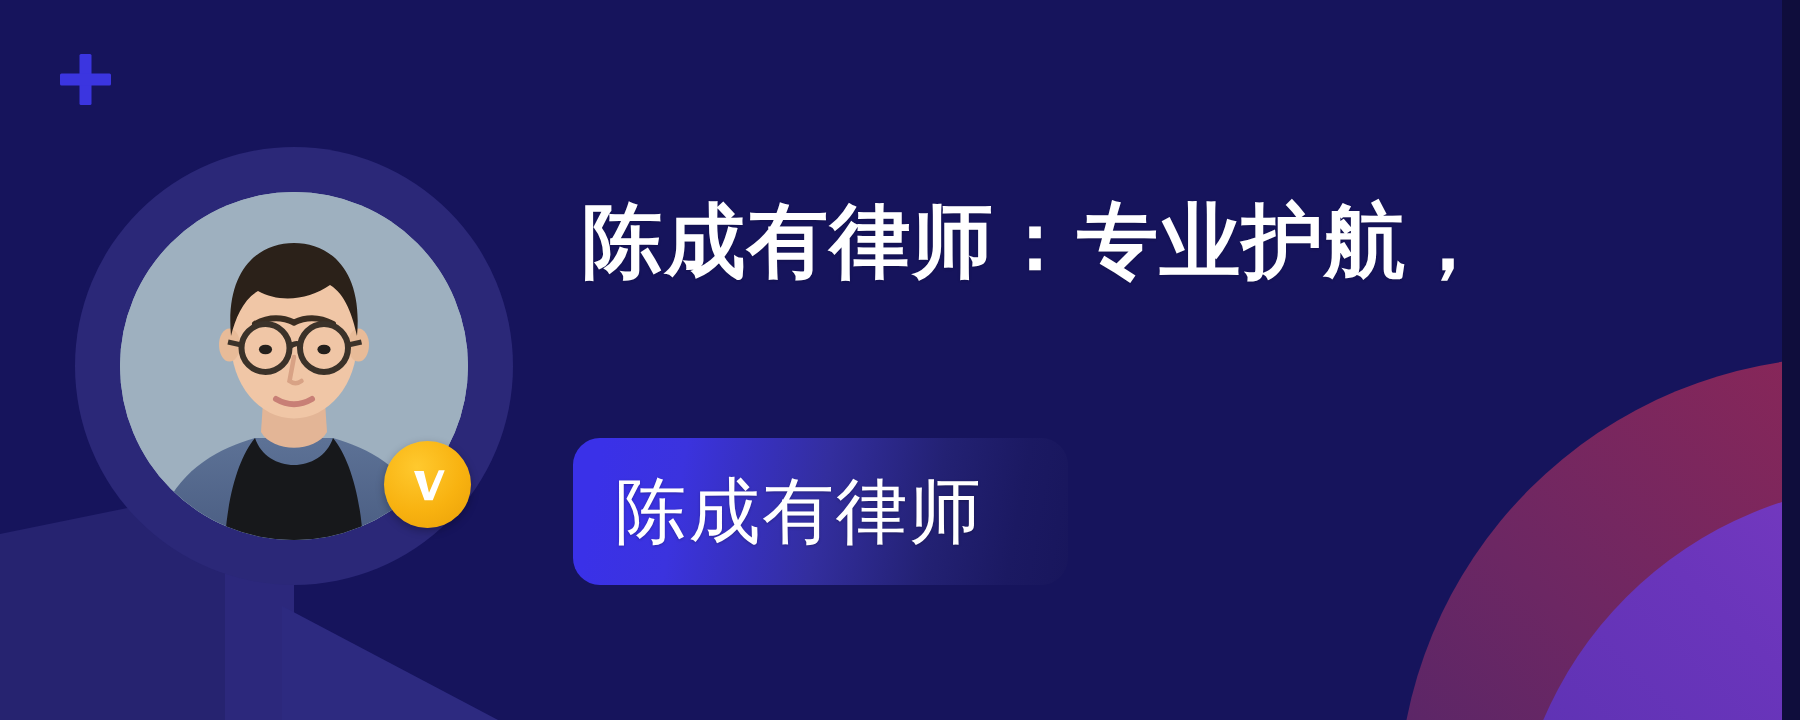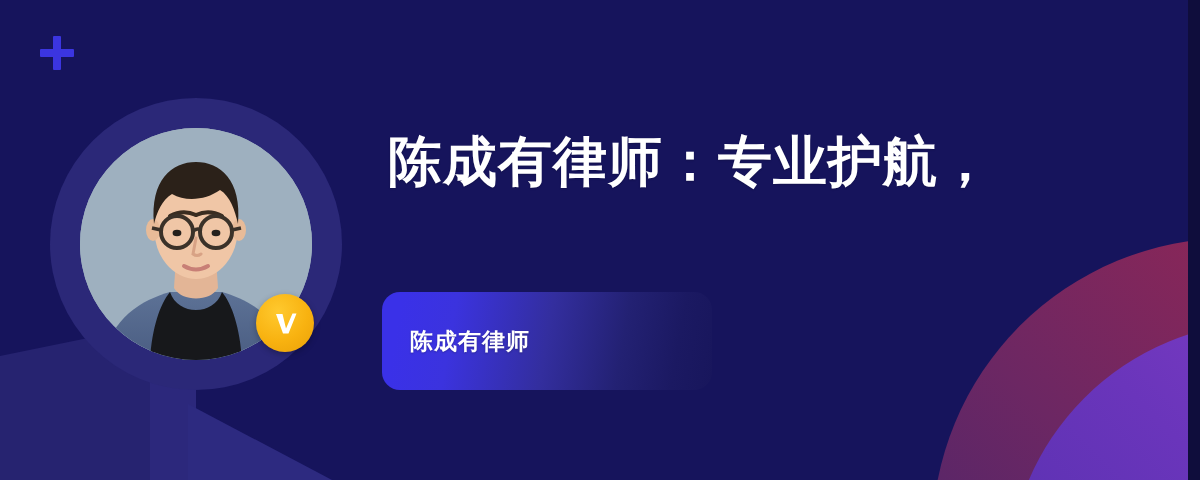--- a/index.html
+++ b/index.html
@@ -121,22 +121,22 @@
     background: linear-gradient(100deg,
         #3a31e8 0%,
         #3a31e8 6%,
         #3b33de 22%,
         #332e9e 50%,
         #232173 72%,
         #1b1962 88%,
         #18165c 100%);
     color: #ffffff;
     font-family: "Liberation Sans", "DejaVu Sans", sans-serif;
-    font-size: 23px;
-    font-weight: 700;
+    font-size: 48px;
+    font-weight: 400;
     letter-spacing: 1px;
     text-align: left;
     padding: 0 0 0 28px;
     cursor: pointer;
     display: flex;
     align-items: center;
     text-shadow: 0 1px 2px rgba(0,0,0,0.25);
   }
 </style>
 </head>

